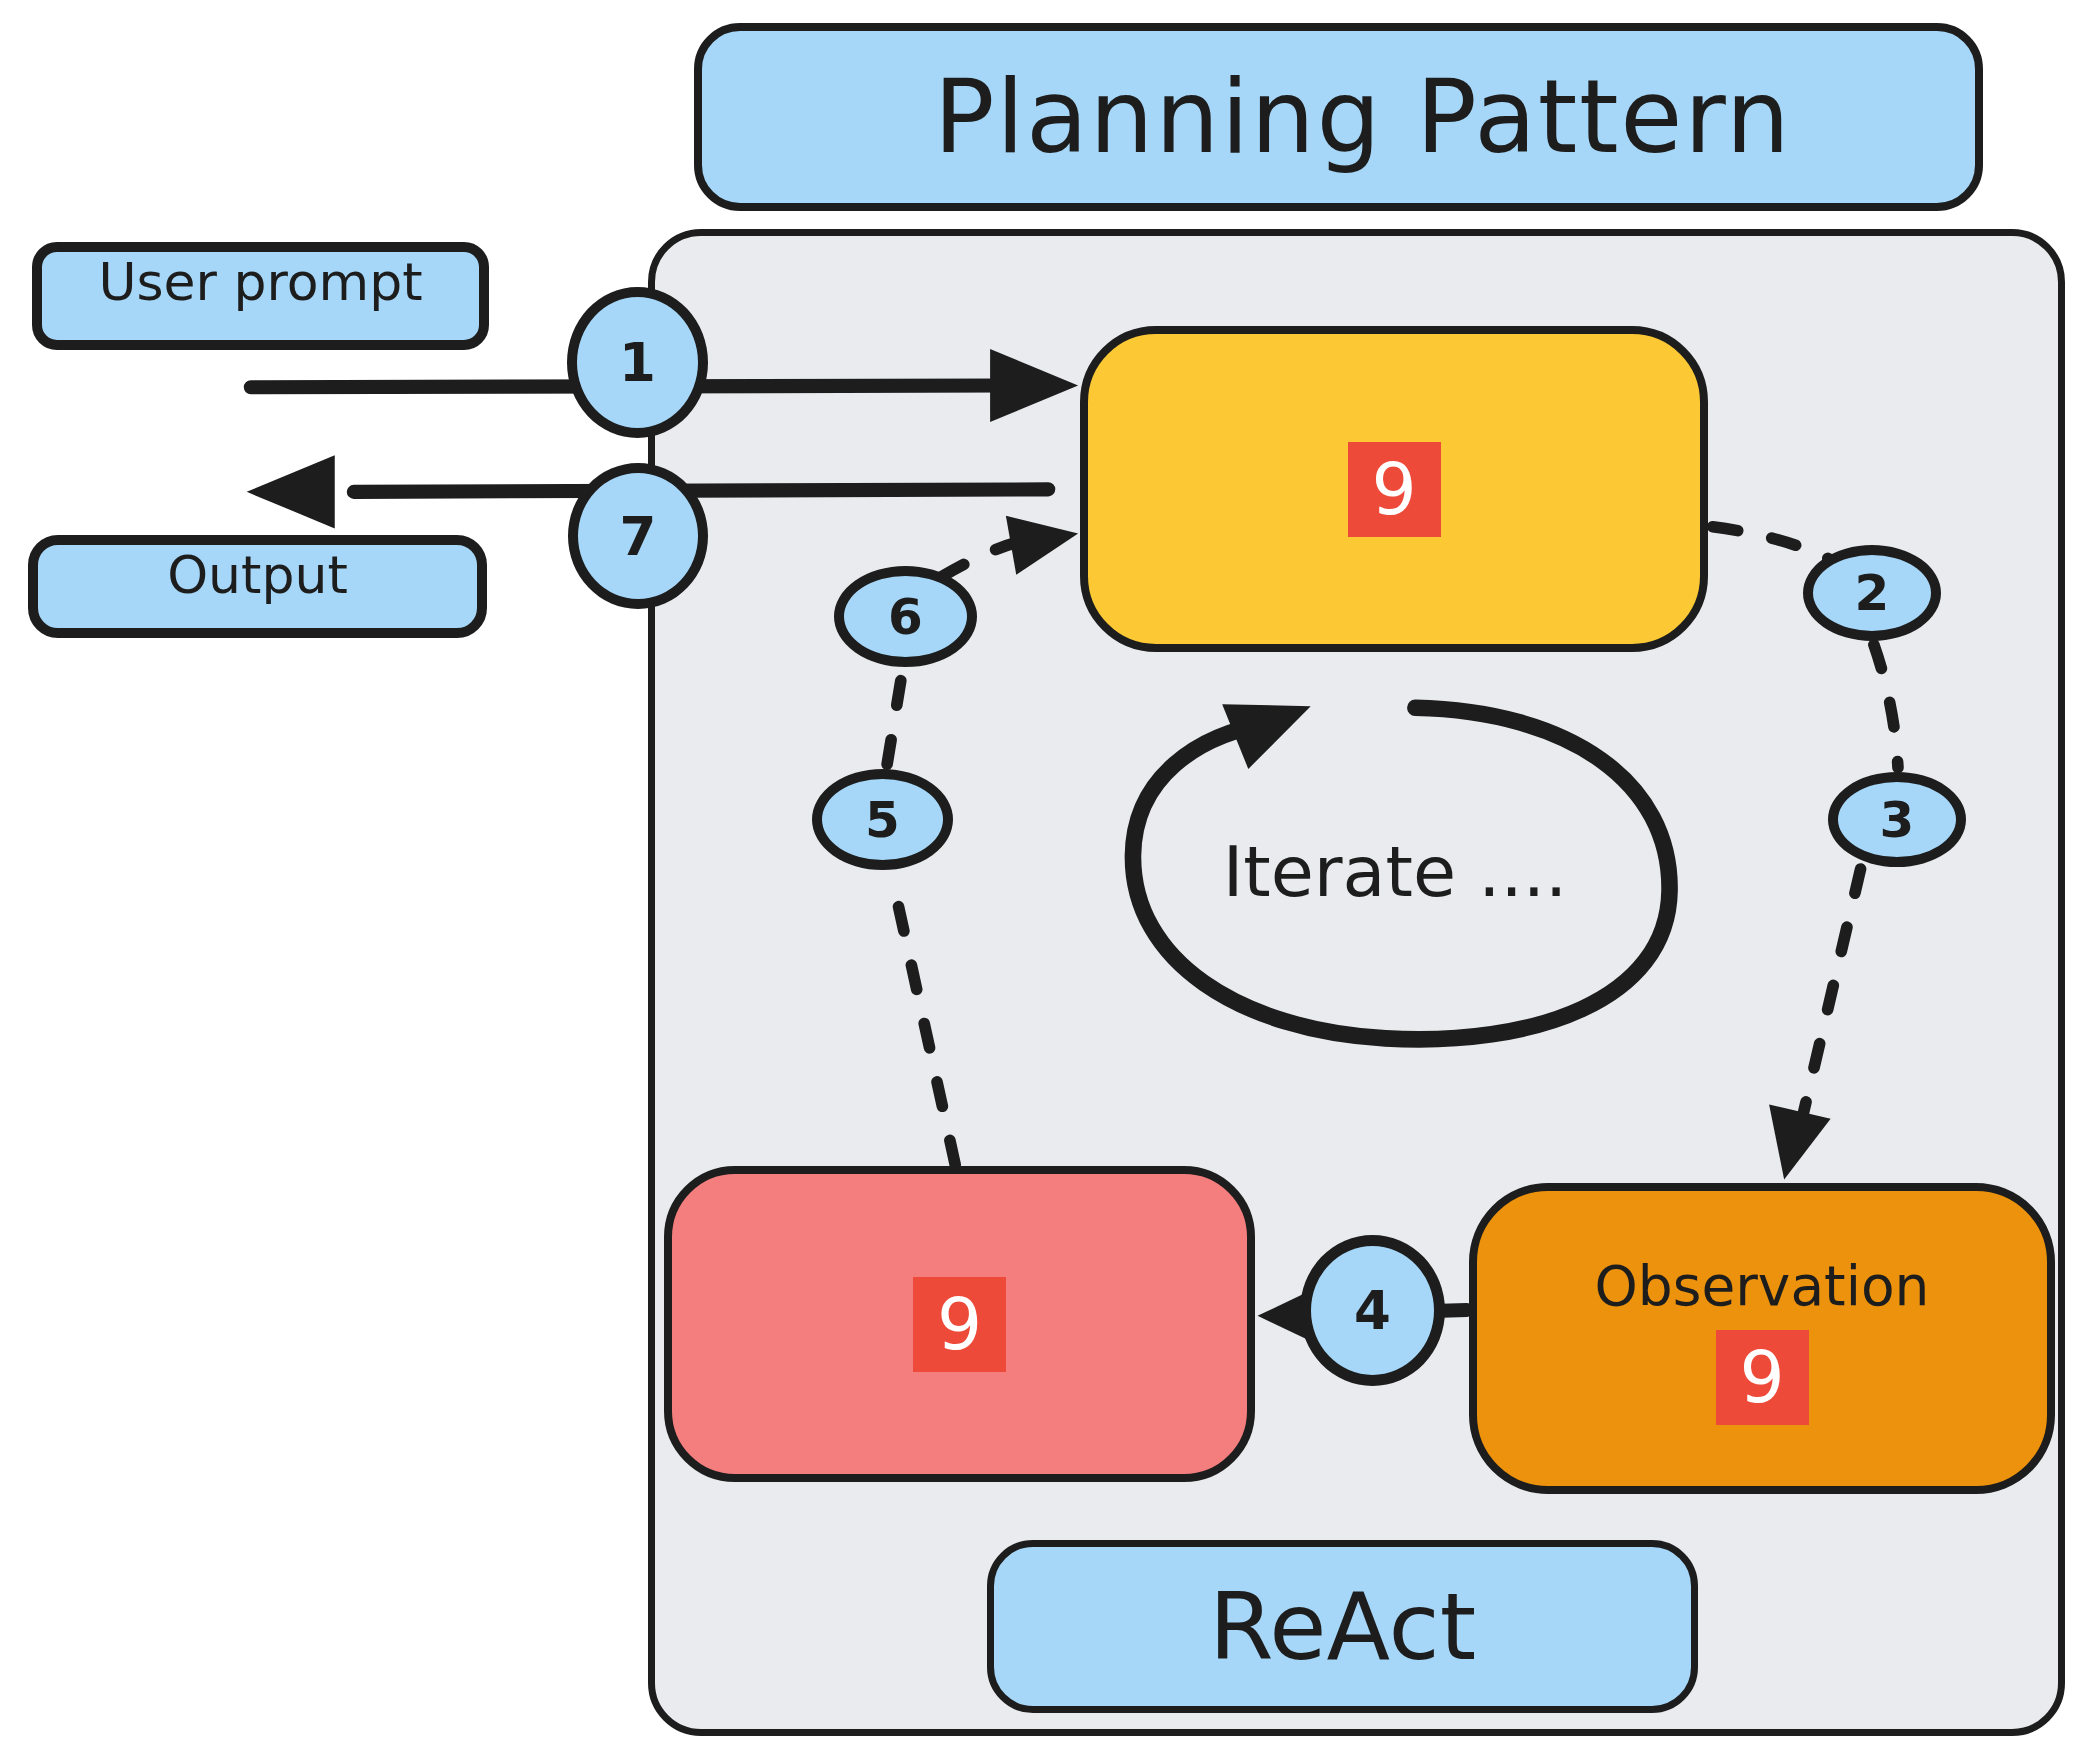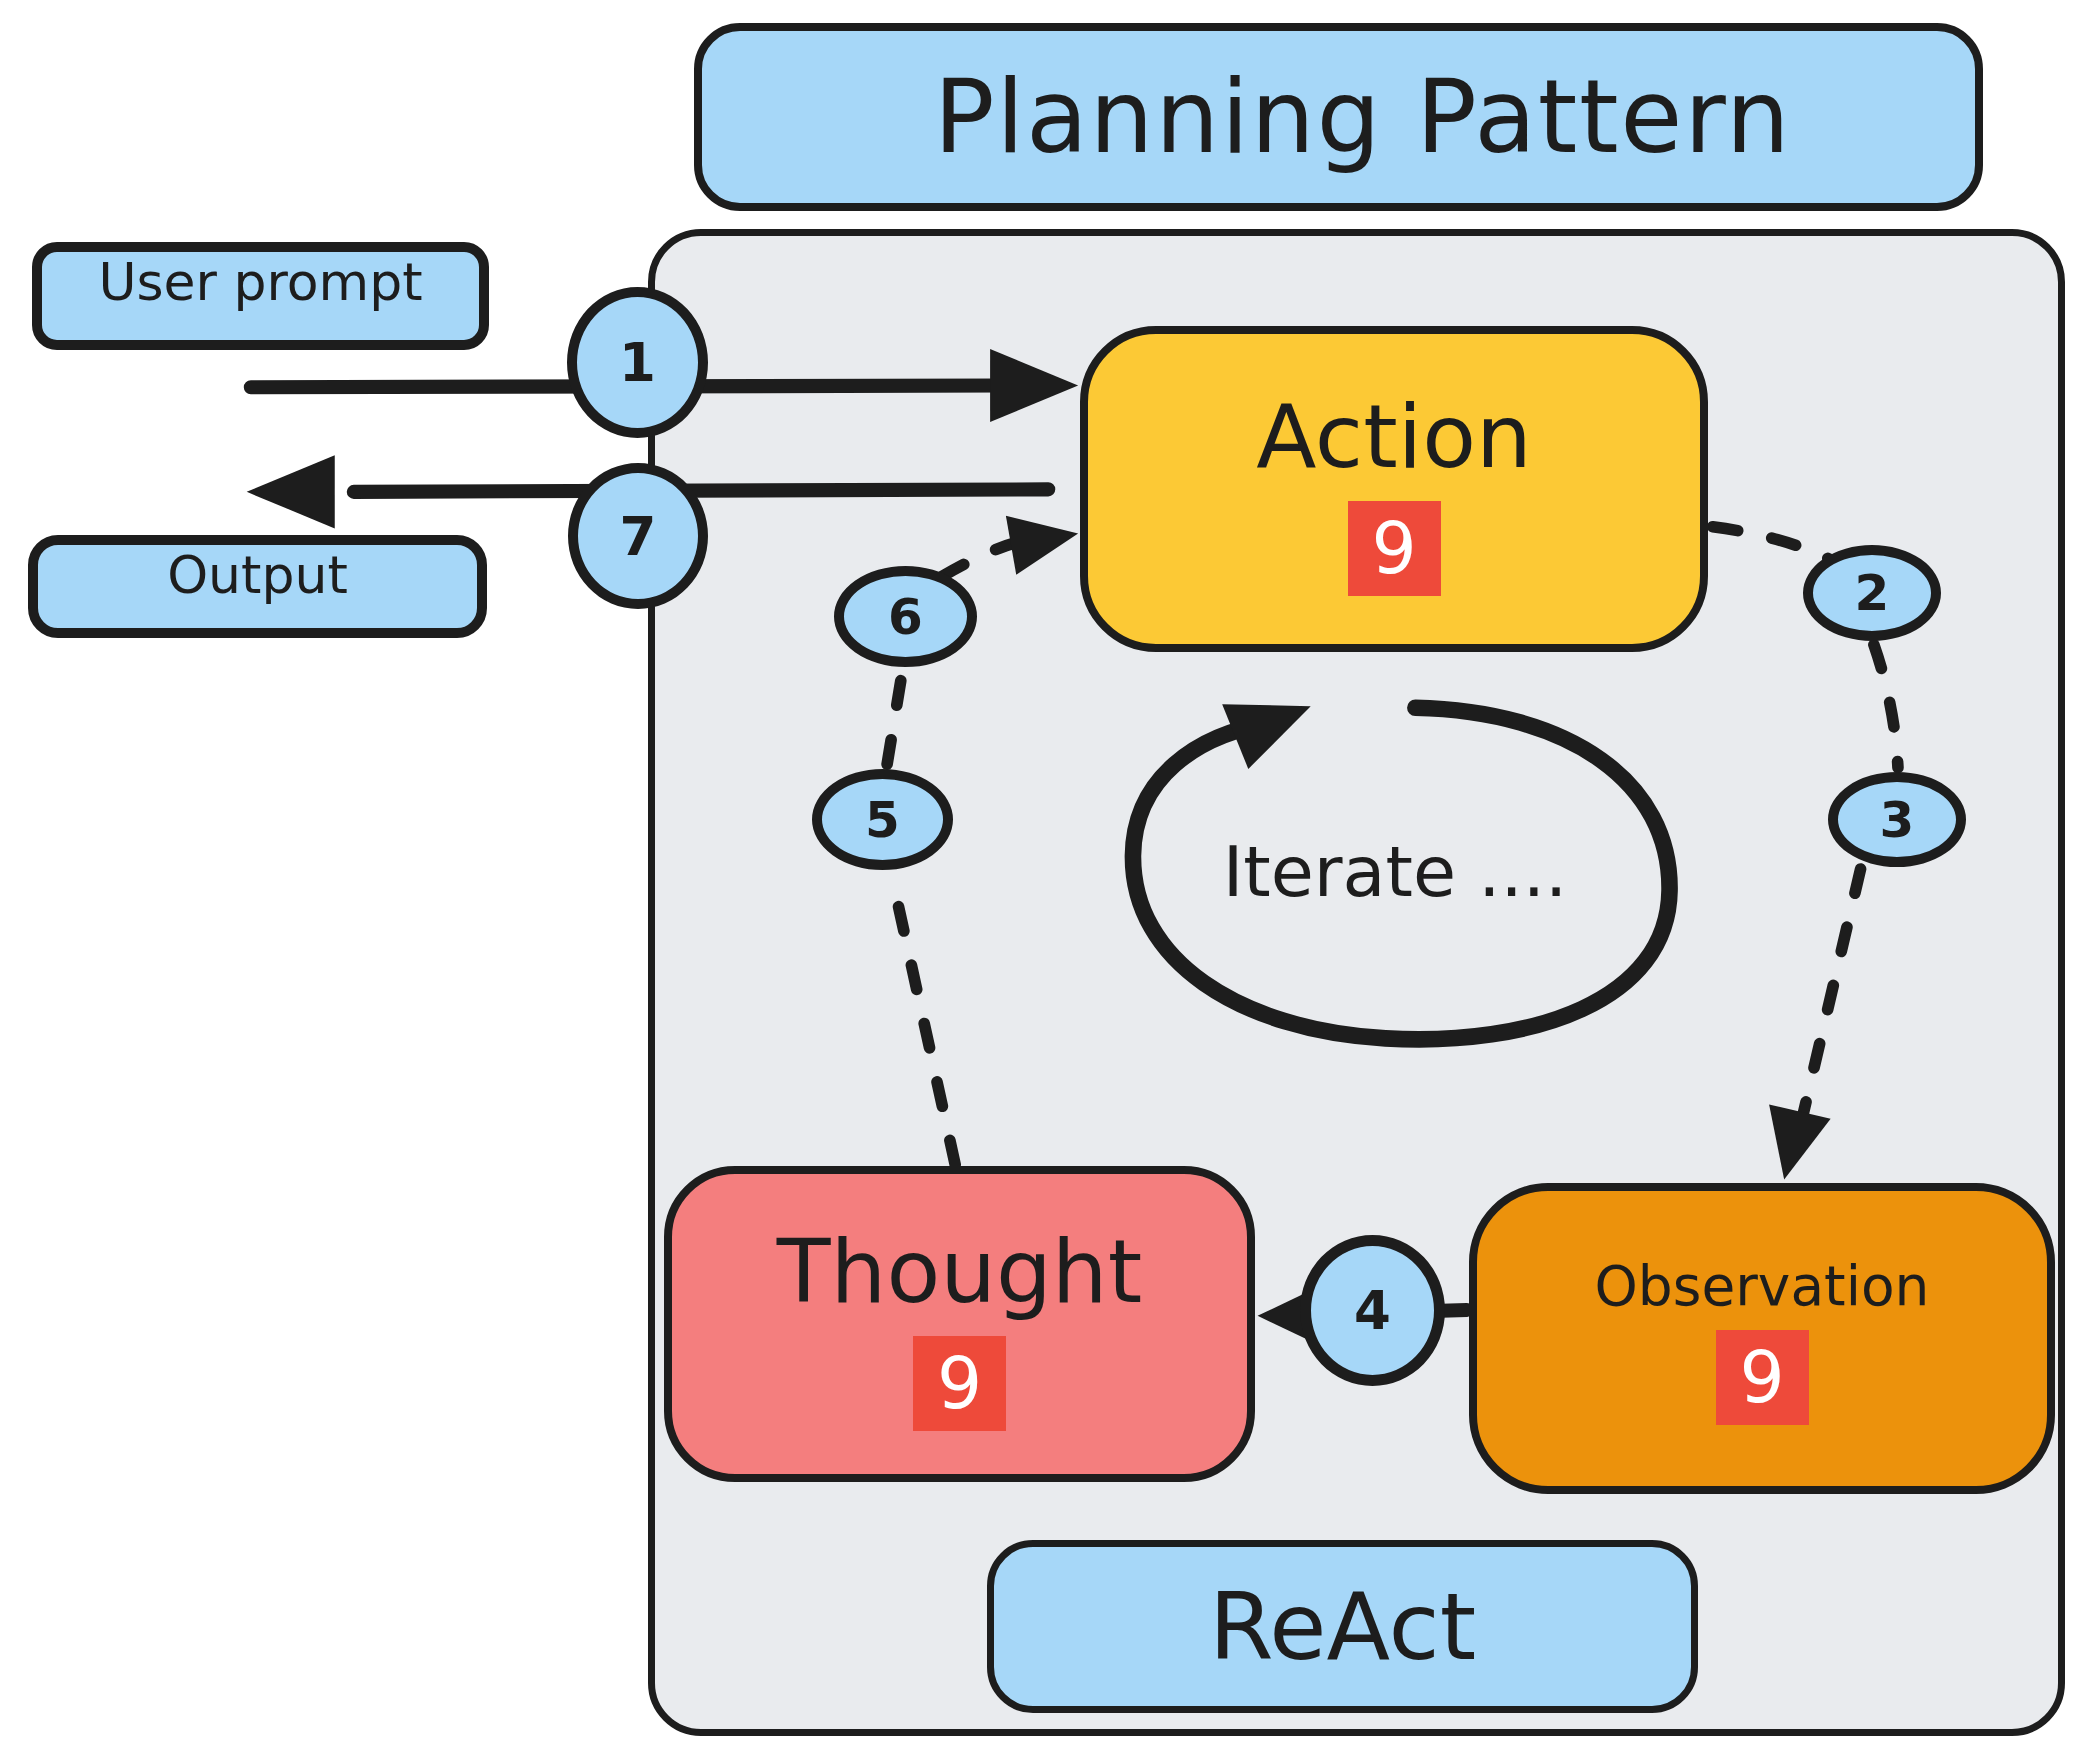--- a/index.html
+++ b/index.html
@@ -134,29 +134,27 @@
   </div>
 
   <div class="io-box user-prompt">
     <span>User prompt</span>
   </div>
   <div class="io-box output">
     <span>Output</span>
   </div>
 
   <div class="node action">
-    <span class="label">Action</span>
     <span class="badge">9</span>
   </div>
   <div class="node observation">
     <span class="label">Observation</span>
     <span class="badge">9</span>
   </div>
   <div class="node thought">
-    <span class="label">Thought</span>
     <span class="badge">9</span>
   </div>
 
   <div class="iterate">Iterate ....</div>
 
   <div class="banner react-banner">
     <span>ReAct</span>
   </div>
 
   <div class="step s1">

